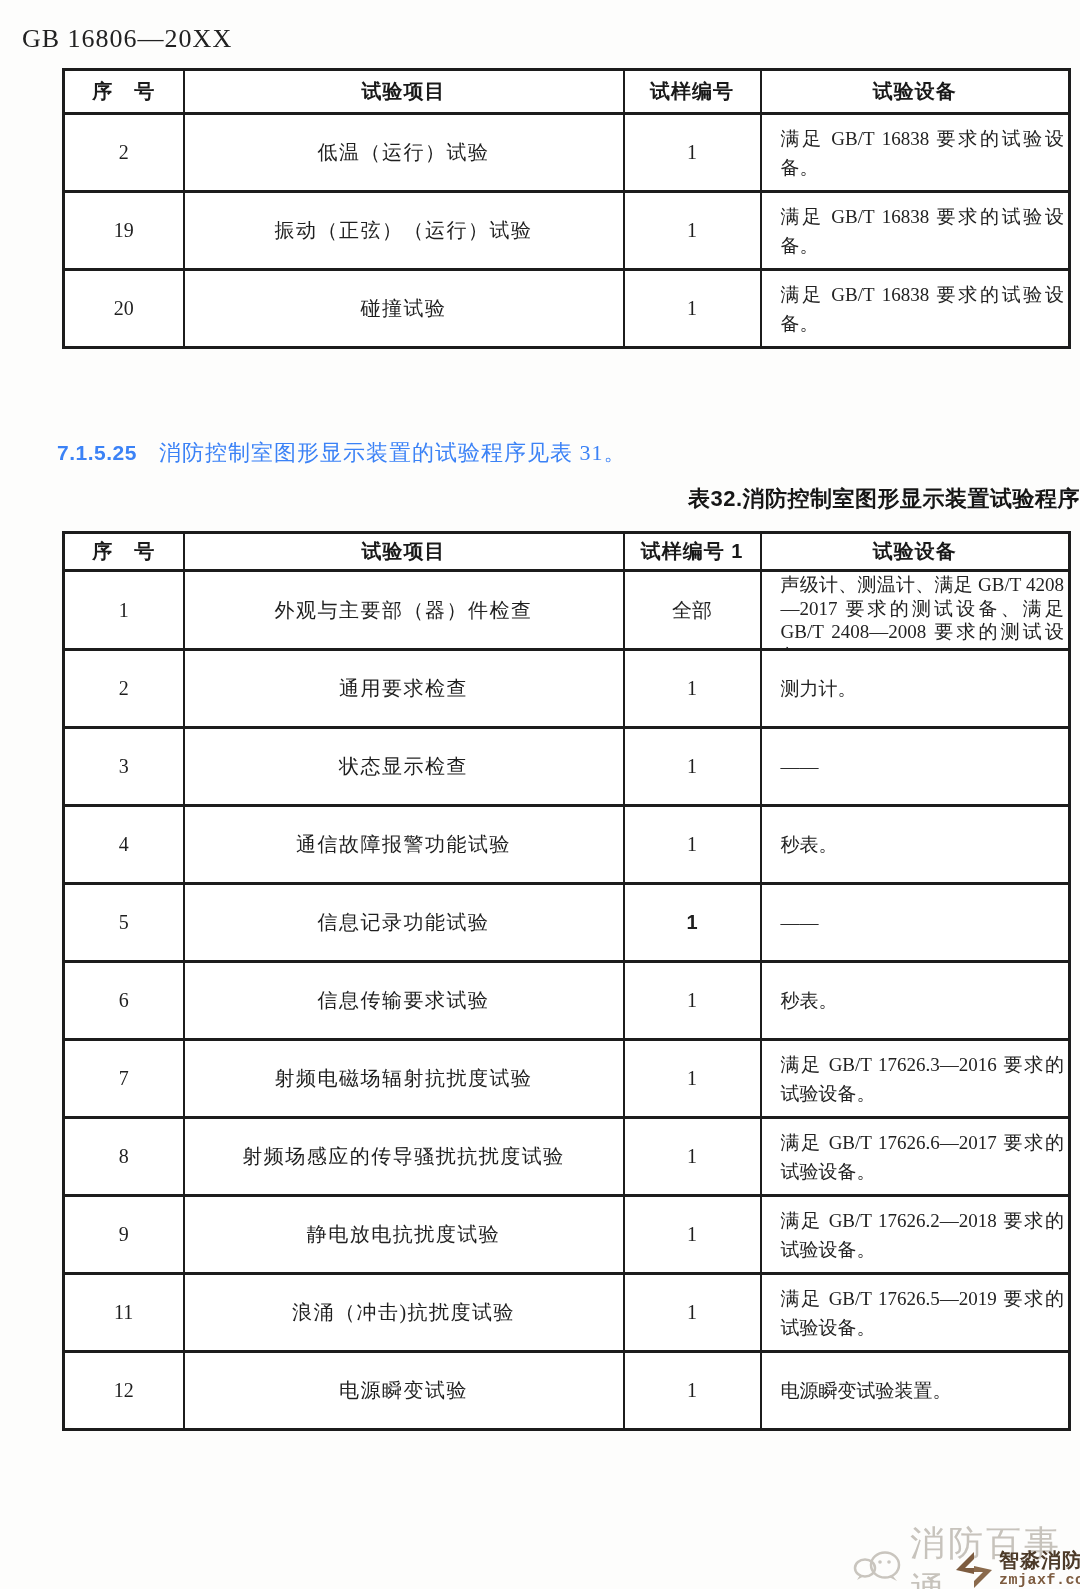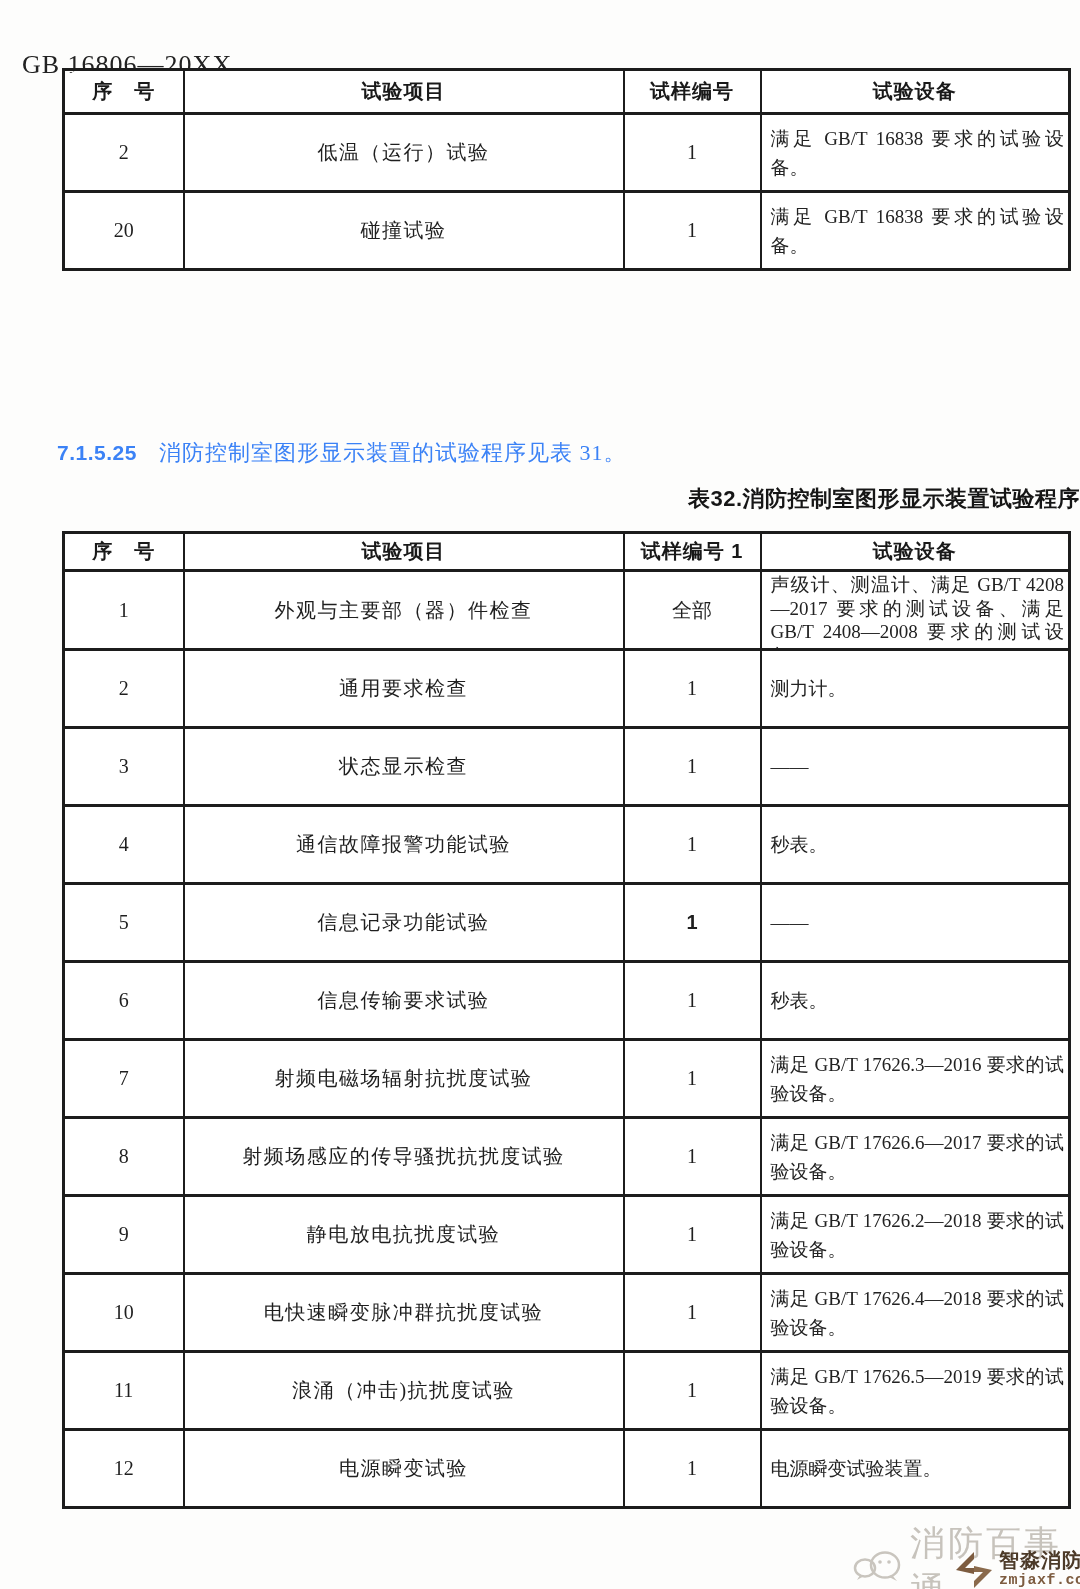--- a/index.html
+++ b/index.html
@@ -3,21 +3,21 @@
 <meta charset="utf-8">
 <style>
   html,body{margin:0;padding:0;}
   body{
     width:1080px;height:1589px;position:relative;background:#fdfdfc;
     font-family:"Liberation Serif","DejaVu Serif",serif;
     color:#1f1f1f;overflow:hidden;
   }
   .doc-code{
     position:absolute;left:22px;top:24px;
-    font-size:26px;letter-spacing:1px;color:#222;margin-top:26px;
+    font-size:26px;letter-spacing:1px;color:#222;
   }
   
   table.std{
     position:absolute;left:62px;border-collapse:collapse;table-layout:fixed;
     width:1006px;background:#fff;
   }
   table.std, table.std td, table.std th{border:2px solid #1c1c1c;}
   table.std{border-width:3px;border-radius:24px;}
   table.std td, table.std th{border-top-width:3px;border-bottom-width:3px;padding:0;}
   #table31{top:68px;}
@@ -31,21 +31,21 @@
   }
   col.c1{width:120px;} col.c2{width:440px;} col.c3{width:137px;} col.c4{width:309px;}
   td.c-no{ text-align:center;font-size:20px;}
   td.c-item{text-align:center;font-size:20px;letter-spacing:1.5px;}
   td.c-sample{text-align:center;font-size:20px;}
   td.c-sample[data-variant="bold"]{
     font-family:"Liberation Sans","DejaVu Sans",sans-serif;font-weight:700;
   }
   td.c-equip{vertical-align:middle;}
   .equip-inner{
-    padding:0 4px 0 9px;font-size:19px;line-height:29px;
+    padding:0 4px 0 19px;font-size:19px;line-height:29px;
     text-align:justify;color:#222;
   }
   td.c-equip[data-equip="tall"]{vertical-align:top;}
   td.c-equip[data-equip="tall"] .equip-inner{
     height:75px;overflow:hidden;line-height:23.5px;padding-top:1px;
   }
   
   .clause{
     position:absolute;left:57px;top:438px;font-size:22px;letter-spacing:1px;
     white-space:nowrap;color:#3b82f6;
@@ -105,20 +105,28 @@
       <tr class="data-row">
         <td class="c-no">2</td>
         <td class="c-item">低温（运行）试验</td>
         <td class="c-sample">1</td>
         <td class="c-equip">
           <div class="equip-inner">满足 GB/T 16838 要求的试验设备。</div>
         </td>
       </tr>
 
 
+      <tr class="data-row">
+        <td class="c-no">19</td>
+        <td class="c-item">振动（正弦）（运行）试验</td>
+        <td class="c-sample">1</td>
+        <td class="c-equip">
+          <div class="equip-inner">满足 GB/T 16838 要求的试验设备。</div>
+        </td>
+      </tr>
 
       <tr class="data-row">
         <td class="c-no">20</td>
         <td class="c-item">碰撞试验</td>
         <td class="c-sample">1</td>
         <td class="c-equip">
           <div class="equip-inner">满足 GB/T 16838 要求的试验设备。</div>
         </td>
       </tr>
 
@@ -220,28 +228,20 @@
 
       <tr class="data-row">
         <td class="c-no">9</td>
         <td class="c-item">静电放电抗扰度试验</td>
         <td class="c-sample">1</td>
         <td class="c-equip">
           <div class="equip-inner">满足 GB/T 17626.2—2018 要求的试验设备。</div>
         </td>
       </tr>
 
-      <tr class="data-row">
-        <td class="c-no">10</td>
-        <td class="c-item">电快速瞬变脉冲群抗扰度试验</td>
-        <td class="c-sample">1</td>
-        <td class="c-equip">
-          <div class="equip-inner">满足 GB/T 17626.4—2018 要求的试验设备。</div>
-        </td>
-      </tr>
 
       <tr class="data-row">
         <td class="c-no">11</td>
         <td class="c-item">浪涌（冲击)抗扰度试验</td>
         <td class="c-sample">1</td>
         <td class="c-equip">
           <div class="equip-inner">满足 GB/T 17626.5—2019 要求的试验设备。</div>
         </td>
       </tr>
 

